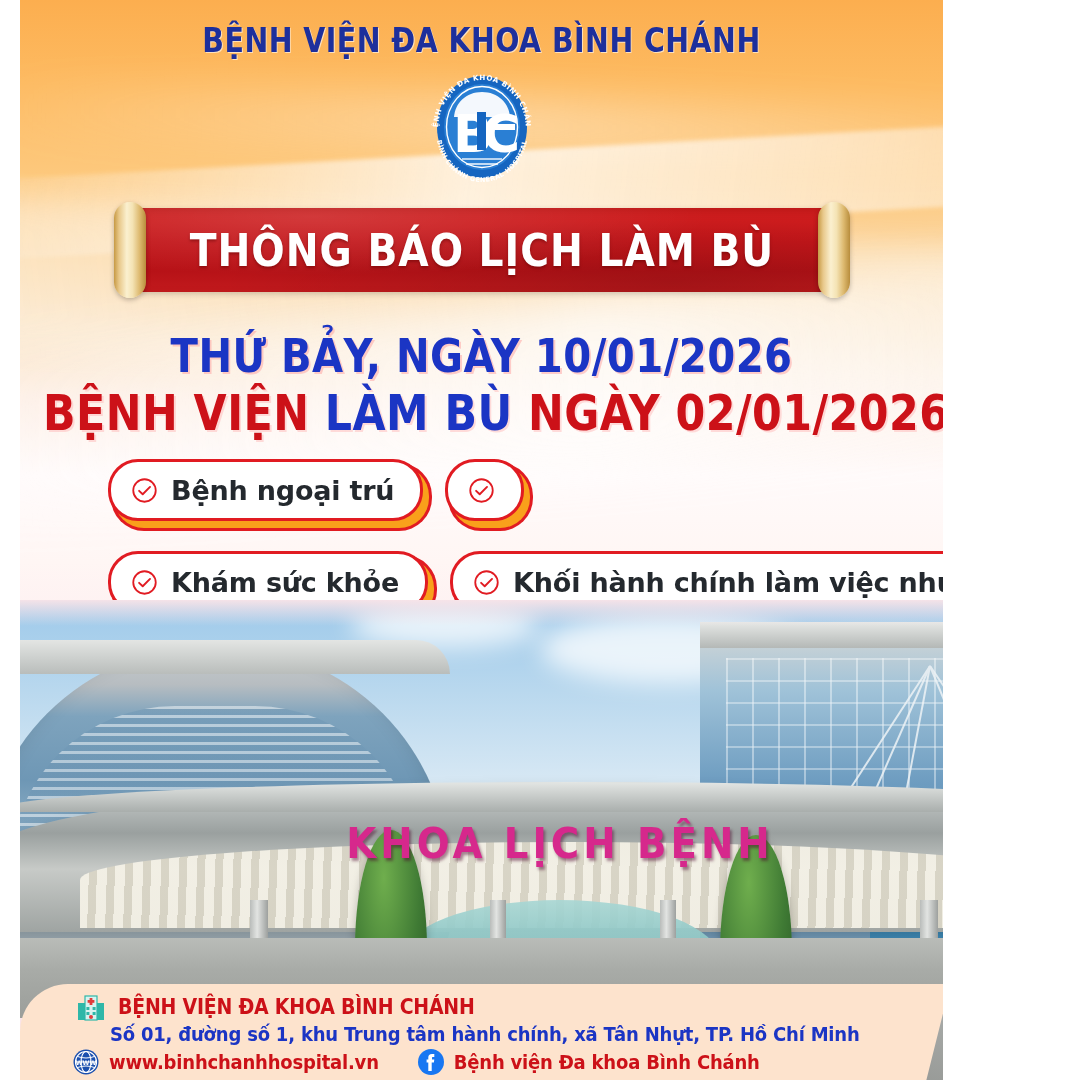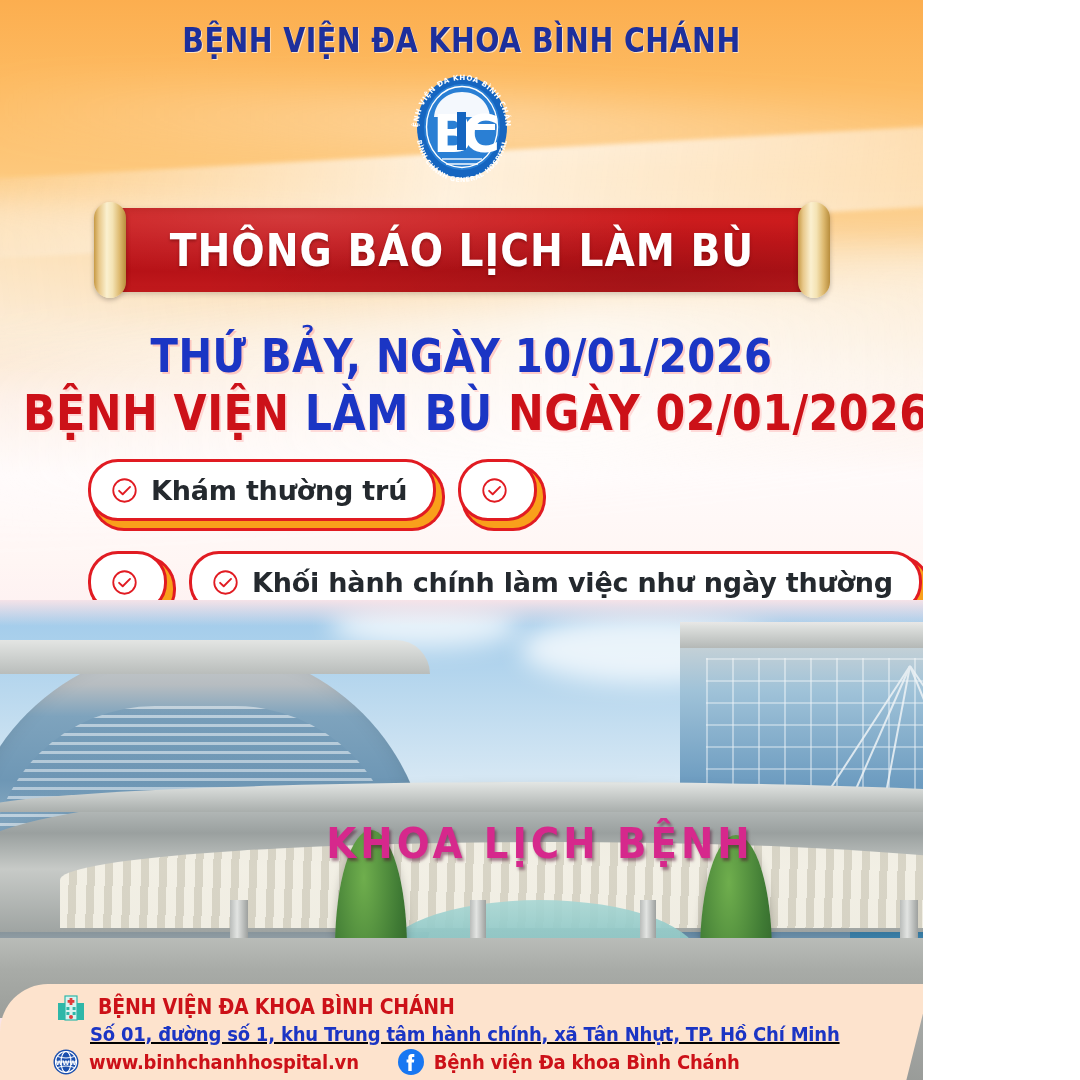--- a/index.html
+++ b/index.html
@@ -15,20 +15,21 @@
       #fdbb62 8%,
       #fdc87c 16%,
       #fbd6a0 24%,
       #fae2c2 31%,
       #fdeee4 37%,
       #fffafa 44%,
       #fff6f4 52%,
       #fdeef0 60%,
       #fbe6ea 66%,
       #fae4e8 70%);
+    margin-left:20px;
   }
   
   .ray{position:absolute;pointer-events:none;}
   .ray1{
     left:-10%;top:150px;width:130%;height:80px;
     background:linear-gradient(100deg,rgba(255,255,255,0) 0%,rgba(255,255,255,.85) 45%,rgba(255,255,255,.35) 100%);
     transform:rotate(-3.2deg);filter:blur(2px);opacity:.85;
   }
   .ray2{
     left:-10%;top:225px;width:130%;height:150px;
@@ -245,21 +246,21 @@
     content:"";position:absolute;right:-60px;top:-40px;width:220px;height:190px;
     background:linear-gradient(180deg,#b8bcbb,#8e9290);
     transform:rotate(14deg);opacity:.95;
   }
   .footer:after{
     content:"";position:absolute;right:-10px;top:-6px;width:150px;height:130px;
     background:#fde3cd;transform:rotate(-8deg);
   }
   .f-line{position:absolute;display:flex;align-items:center;white-space:nowrap;z-index:4;}
   .f1{left:56px;top:8px;gap:12px;}
-  .f2{left:90px;top:38px;text-decoration:underline;}
+  .f2{left:90px;top:38px;}
   .f3{left:52px;top:64px;gap:10px;}
   .f-name{
     font-size:21px;font-weight:bold;color:#cc1118;letter-spacing:-.2px;
     font-family:"DejaVu Sans Condensed","Liberation Sans Narrow","Liberation Sans",sans-serif;
   }
   .f-addr{
     font-size:20px;font-weight:bold;color:#1b35c4;letter-spacing:-.2px;
     font-family:"DejaVu Sans Condensed","Liberation Sans Narrow","Liberation Sans",sans-serif;
   }
   .f-item{display:flex;align-items:center;gap:9px;}
@@ -321,36 +322,37 @@
   <div class="date-line date-line2">
     <span class="c-red">BỆNH VIỆN</span><span> </span><span class="c-blue">LÀM BÙ</span><span> </span><span class="c-red">NGÀY 02/01/2026</span>
   </div>
 
   <div class="pill-row row1">
     <div class="pill">
       <svg class="chk" viewBox="0 0 24 24">
         <circle cx="12" cy="12" r="10" fill="none" stroke="#e11b22" stroke-width="1.6"></circle>
         <path d="M7.2 12.3 L10.4 15.3 L16.9 8.8" fill="none" stroke="#e11b22" stroke-width="1.7" stroke-linecap="round" stroke-linejoin="round"></path>
       </svg>
-      <span class="lbl">Khám thường trú</span>
+      <span class="lbl">Bệnh ngoại trú</span>
     </div>
     <div class="pill">
       <svg class="chk" viewBox="0 0 24 24">
         <circle cx="12" cy="12" r="10" fill="none" stroke="#e11b22" stroke-width="1.6"></circle>
         <path d="M7.2 12.3 L10.4 15.3 L16.9 8.8" fill="none" stroke="#e11b22" stroke-width="1.7" stroke-linecap="round" stroke-linejoin="round"></path>
       </svg>
     </div>
   </div>
 
   <div class="pill-row row2">
     <div class="pill">
       <svg class="chk" viewBox="0 0 24 24">
         <circle cx="12" cy="12" r="10" fill="none" stroke="#e11b22" stroke-width="1.6"></circle>
         <path d="M7.2 12.3 L10.4 15.3 L16.9 8.8" fill="none" stroke="#e11b22" stroke-width="1.7" stroke-linecap="round" stroke-linejoin="round"></path>
       </svg>
+      <span class="lbl">Khám sức khỏe</span>
     </div>
     <div class="pill">
       <svg class="chk" viewBox="0 0 24 24">
         <circle cx="12" cy="12" r="10" fill="none" stroke="#e11b22" stroke-width="1.6"></circle>
         <path d="M7.2 12.3 L10.4 15.3 L16.9 8.8" fill="none" stroke="#e11b22" stroke-width="1.7" stroke-linecap="round" stroke-linejoin="round"></path>
       </svg>
       <span class="lbl">Khối hành chính làm việc như ngày thường</span>
     </div>
   </div>
 

